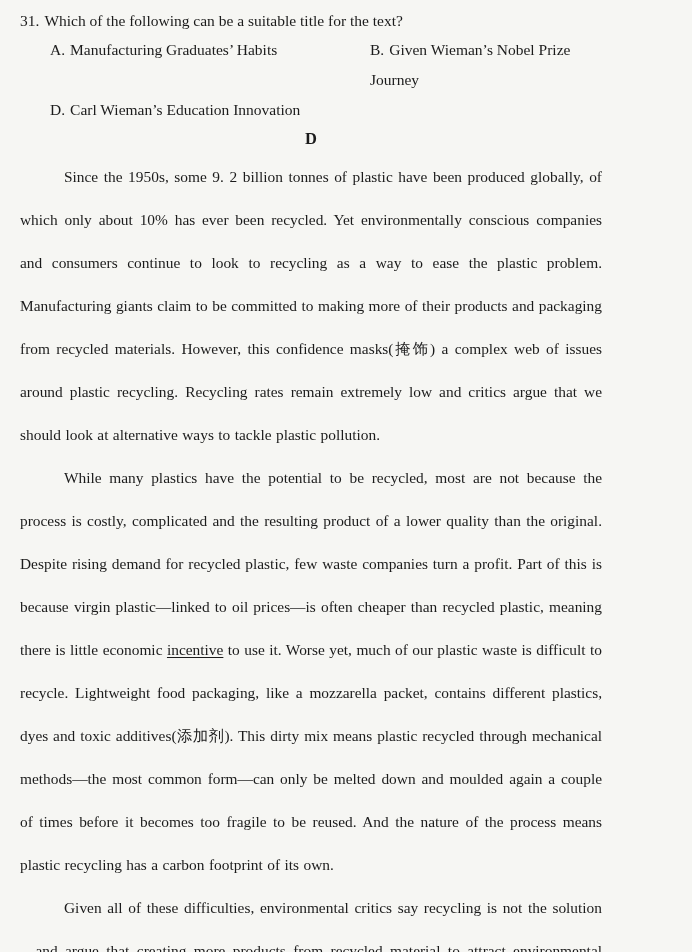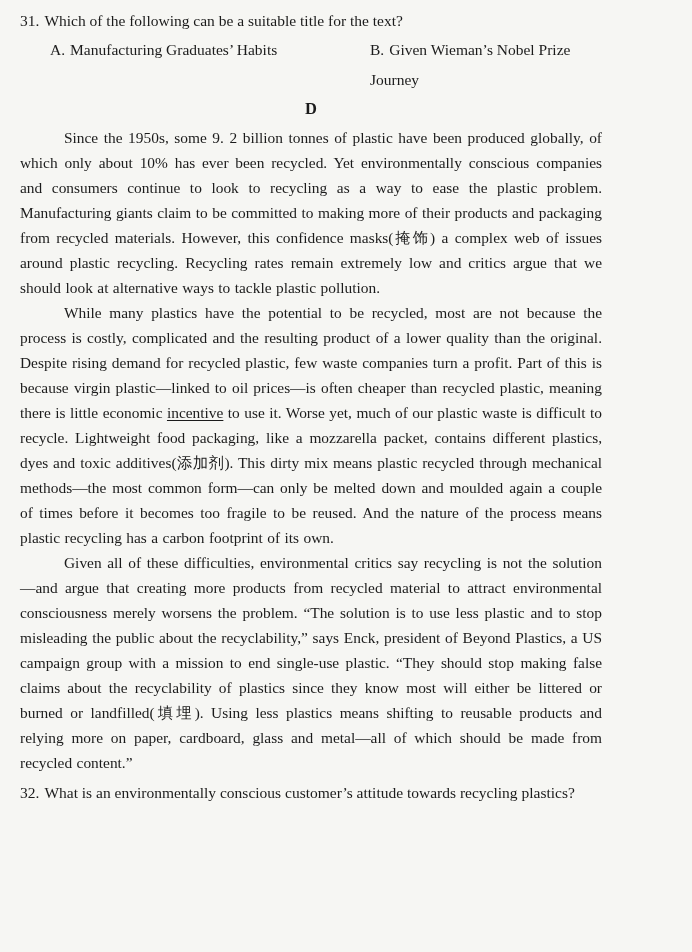--- a/index.html
+++ b/index.html
@@ -29,21 +29,21 @@
     text-align: center;
     font-weight: 700;
     font-size: 16.5px;
     line-height: 27px;
     margin-bottom: 3px;
   }
   .para {
     text-align: justify;
     text-indent: 44px;
     font-size: 15.4px;
-    line-height: 25px;
+    line-height: 43px;
     word-spacing: 0.6px;
   }
   .emph {
     font-weight: 400;
     text-decoration: underline;
     text-underline-offset: 2px;
   }
   .q32 { margin-top: 3px; }
   .opts-4col {
     display: grid;
@@ -62,20 +62,23 @@
     <span class="qnum">31.</span><span>Which of the following can be a suitable title for the text?</span>
   </div>
 
   <div class="opts-2col">
     <div class="option">
       <span class="olabel">A.</span><span>Manufacturing Graduates’ Habits</span>
     </div>
     <div class="option">
       <span class="olabel">B.</span><span>Given Wieman’s Nobel Prize Journey</span>
     </div>
+    <div class="option">
+      <span class="olabel">D.</span><span>Carl Wieman’s Education Innovation</span>
+    </div>
   </div>
 
   <div class="section-hdr">D</div>
 
   <p class="para">Since the 1950s, some 9. 2 billion tonnes of plastic have been produced globally, of which only about 10% has ever been recycled. Yet environmentally conscious companies and consumers continue to look to recycling as a way to ease the plastic problem. Manufacturing giants claim to be committed to making more of their products and packaging from recycled materials. However, this confidence masks(掩饰) a complex web of issues around plastic recycling. Recycling rates remain extremely low and critics argue that we should look at alternative ways to tackle plastic pollution.</p>
 
   <p class="para"><span>While many plastics have the potential to be recycled, most are not because the process is costly, complicated and the resulting product of a lower quality than the original. Despite rising demand for recycled plastic, few waste companies turn a profit. Part of this is because virgin plastic—linked to oil prices—is often cheaper than recycled plastic, meaning there is little economic </span><span class="emph">incentive</span><span> to use it. Worse yet, much of our plastic waste is difficult to recycle. Lightweight food packaging, like a mozzarella packet, contains different plastics, dyes and toxic additives(添加剂). This dirty mix means plastic recycled through mechanical methods—the most common form—can only be melted down and moulded again a couple of times before it becomes too fragile to be reused. And the nature of the process means plastic recycling has a carbon footprint of its own.</span></p>
 
   <p class="para">Given all of these difficulties, environmental critics say recycling is not the solution—and argue that creating more products from recycled material to attract environmental consciousness merely worsens the problem. “The solution is to use less plastic and to stop misleading the public about the recyclability,” says Enck, president of Beyond Plastics, a US campaign group with a mission to end single-use plastic. “They should stop making false claims about the recyclability of plastics since they know most will either be littered or burned or landfilled(填埋). Using less plastics means shifting to reusable products and relying more on paper, cardboard, glass and metal—all of which should be made from recycled content.”</p>
 

